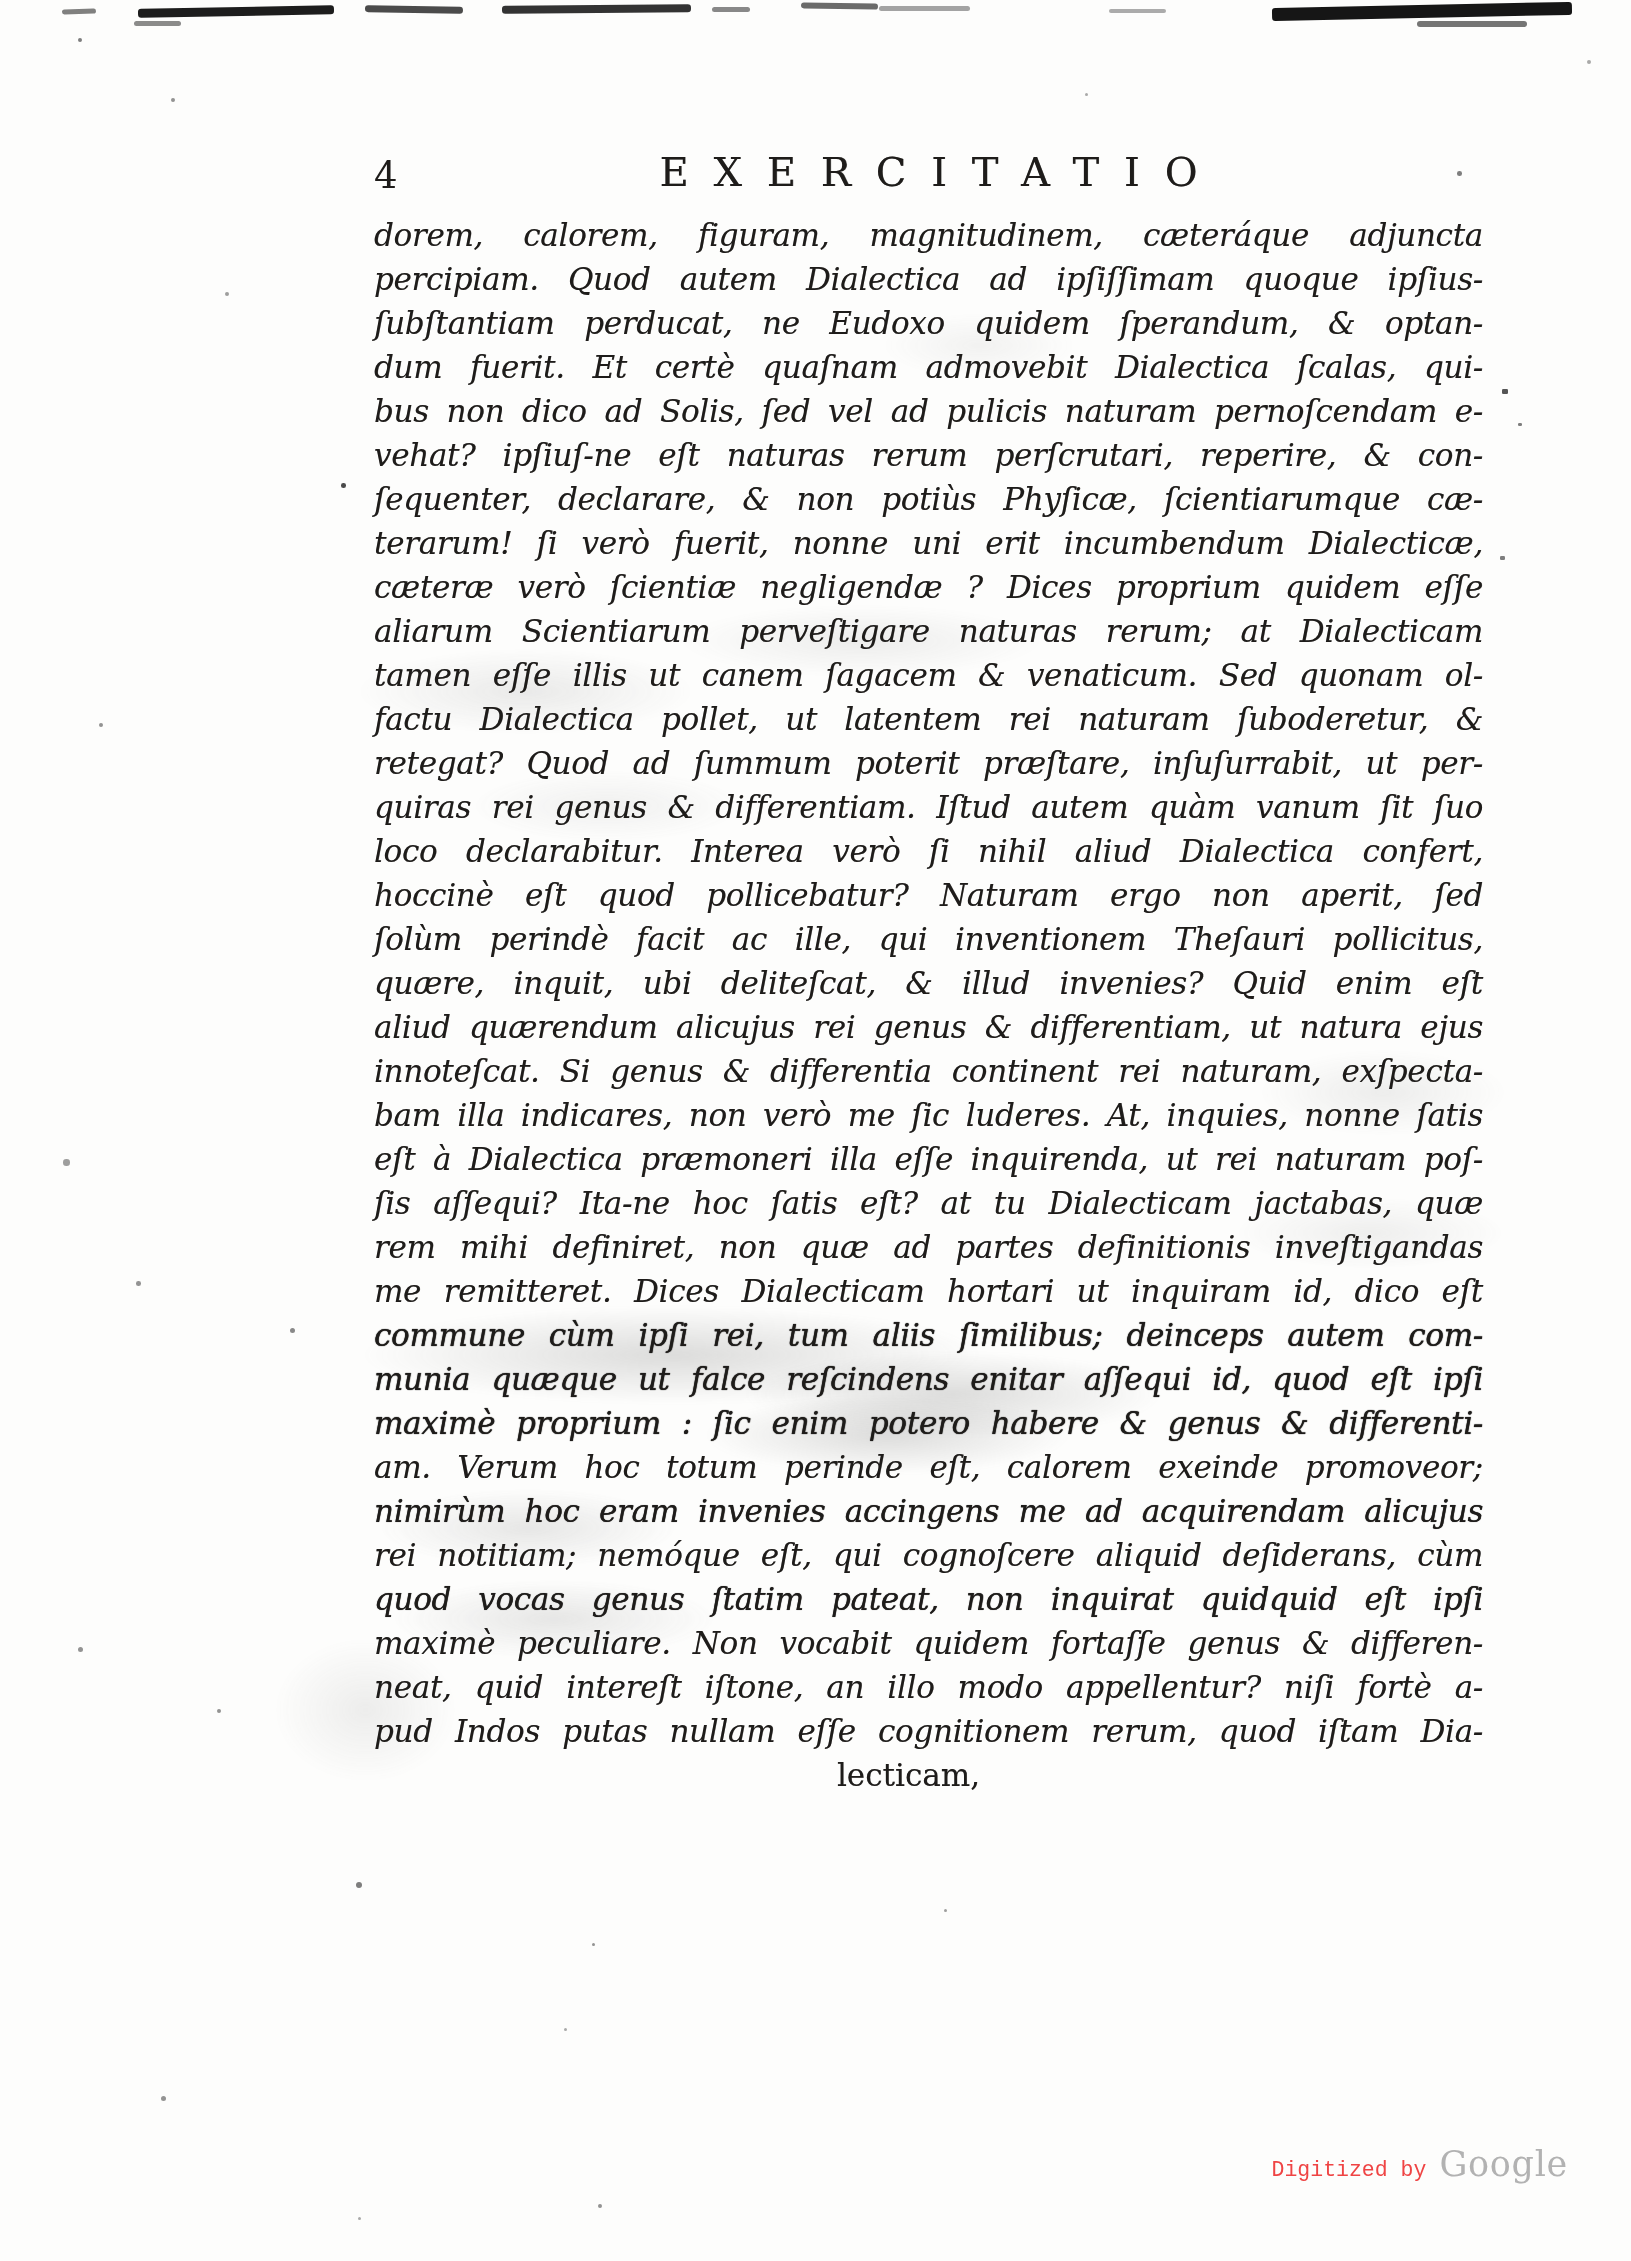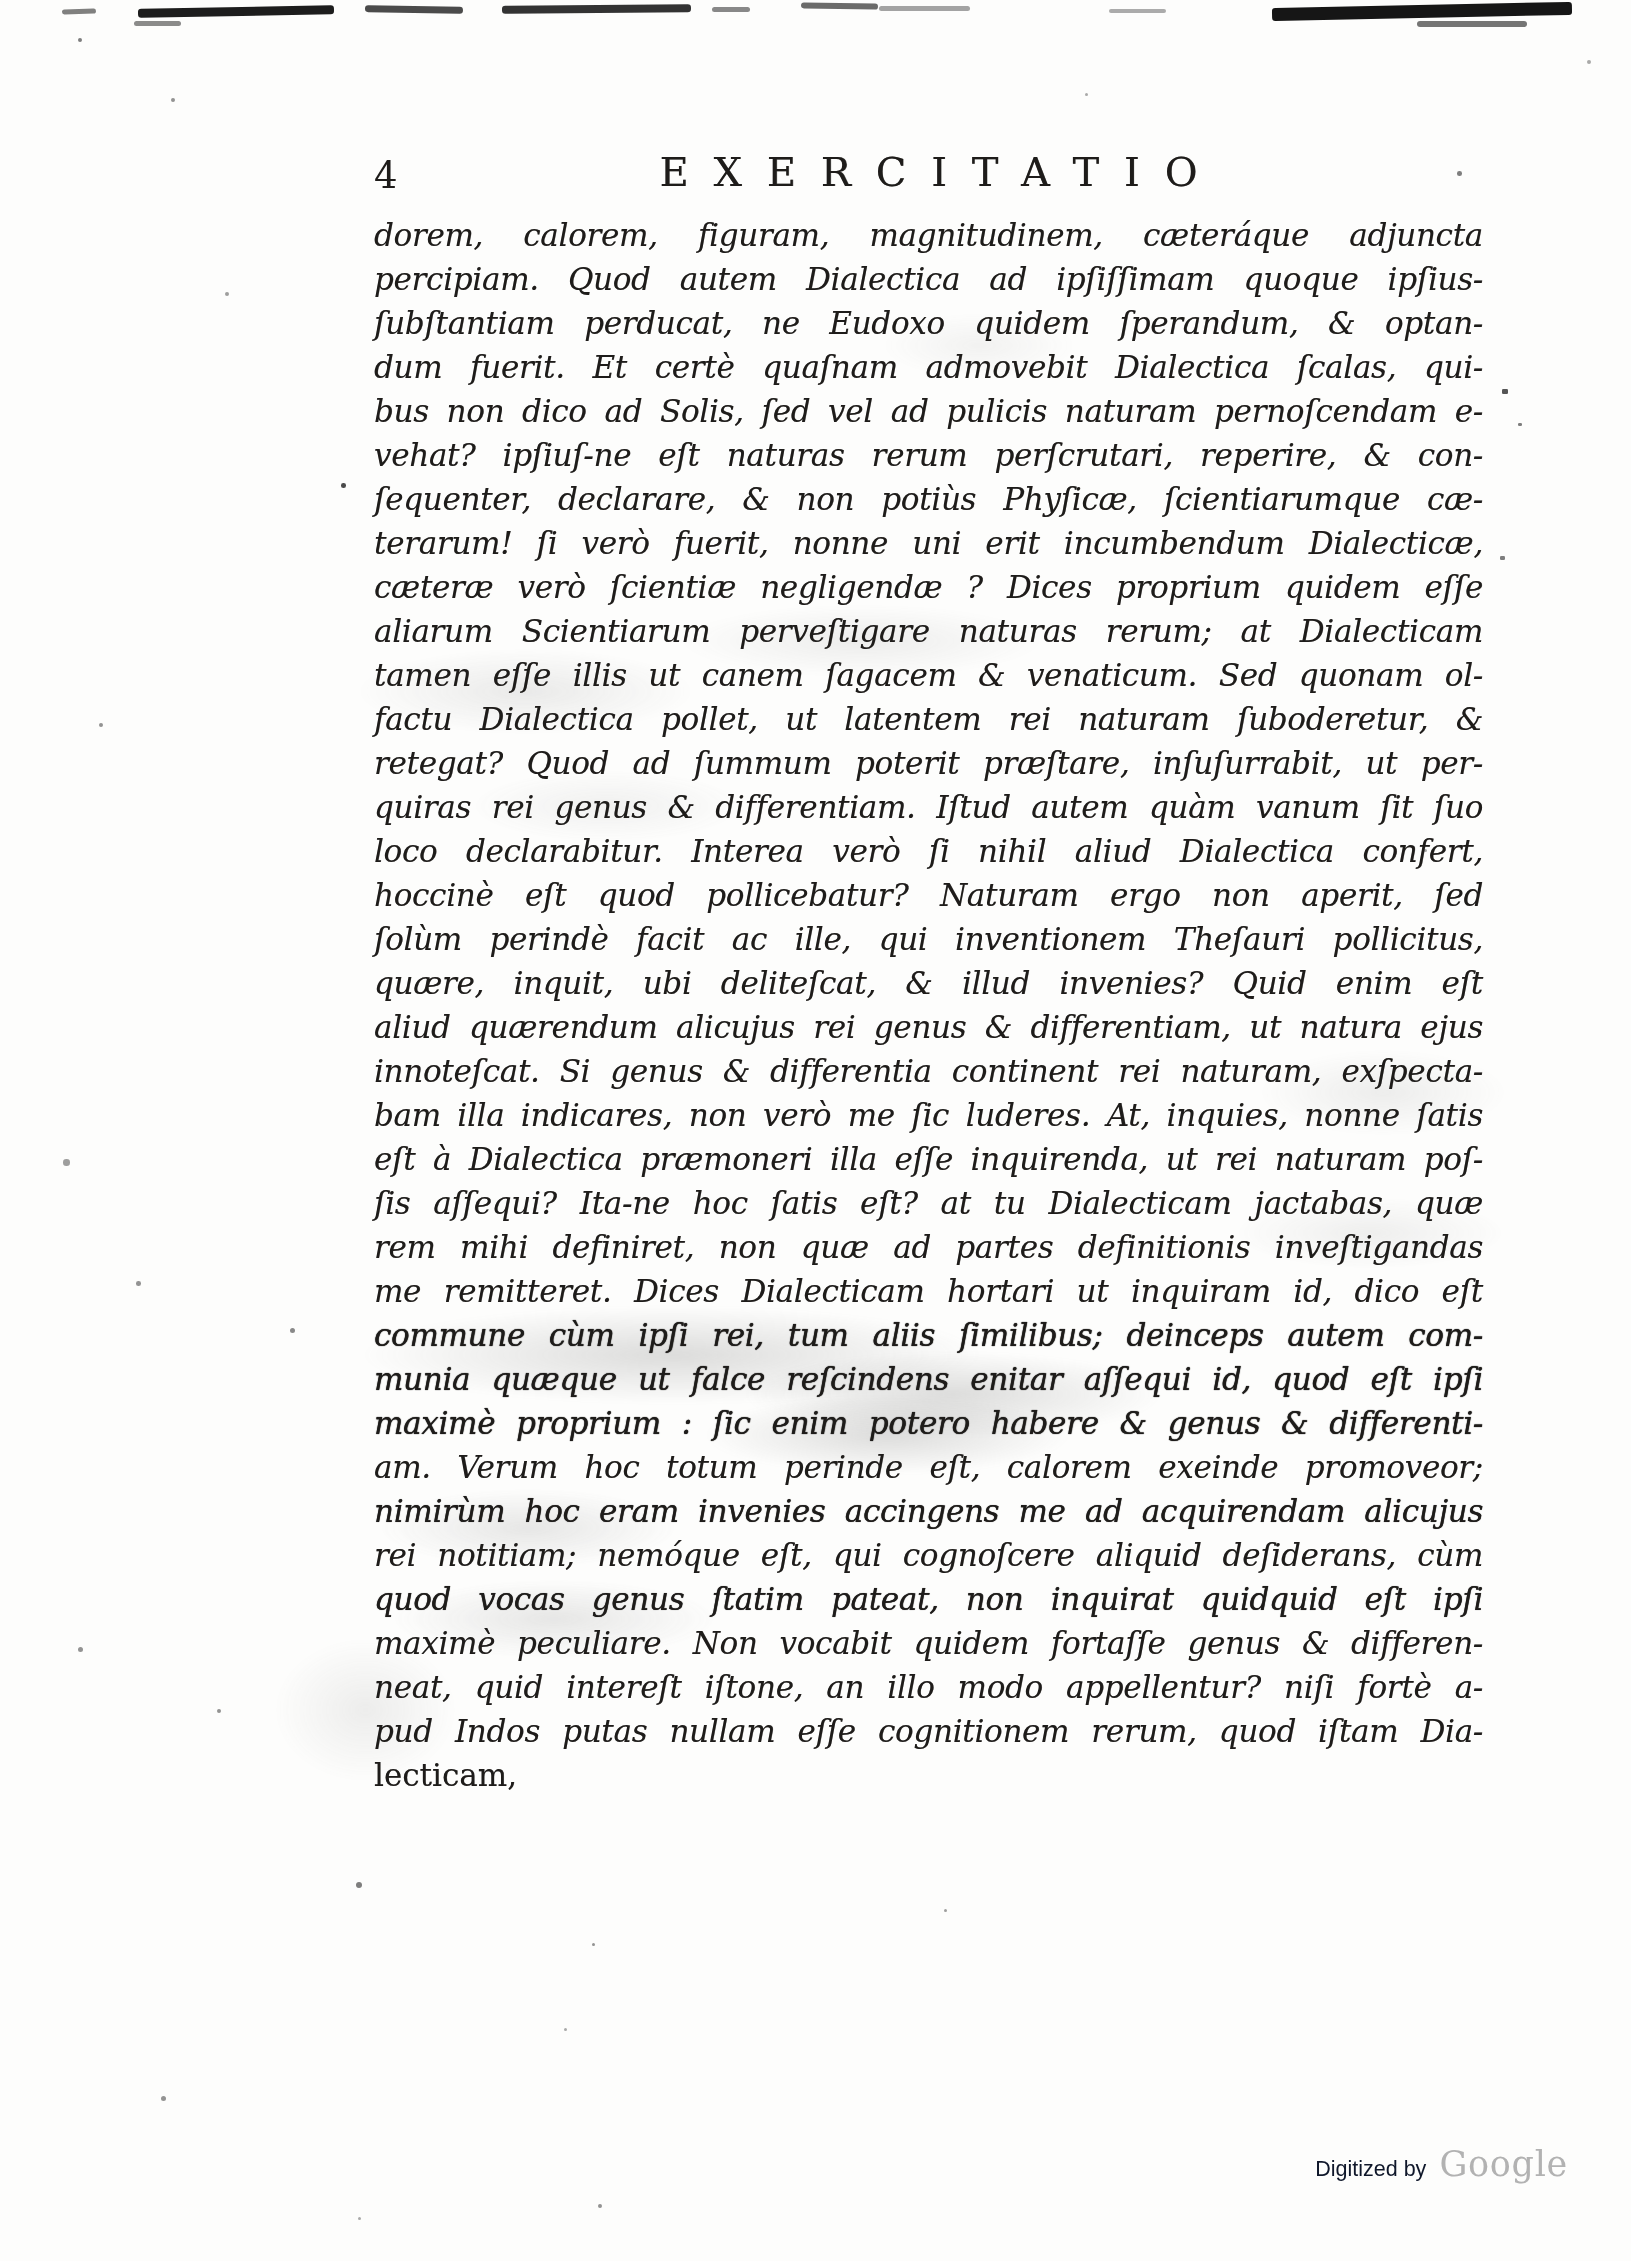--- a/index.html
+++ b/index.html
@@ -67,39 +67,39 @@
   }
   .text-block p.line:nth-child(30),
   .text-block p.line:nth-child(32) {
     text-shadow: 0 0 0.8px rgba(18,16,14,0.7), 0.3px 0.3px 0.6px rgba(18,16,14,0.5);
   }
   .catchword-line {
     margin: 0;
     font-size: 31px;
     line-height: 44px;
     height: 44px;
-    text-align: left;
+    text-align: center;
     padding-right: 40px;
     text-shadow: 0.2px 0.2px 0.5px rgba(30,27,24,0.45);
   }
 
   
   .watermark {
     position: absolute;
     right: 63px;
     bottom: 77px;
     display: flex;
     align-items: baseline;
     gap: 13px;
     user-select: none;
   }
   .watermark .prefix {
-    font-family: Liberation Sans, sans-serif;
+    font-family: Liberation Mono, monospace;
     font-size: 21.5px;
-    color: #0f172a;
+    color: #ef4444;
   }
   .watermark .brand {
     font-family: "DejaVu Serif", serif;
     font-size: 35px;
     color: #b2b2b2;
     letter-spacing: 0.7px;
   }
 
   
   .tear {

